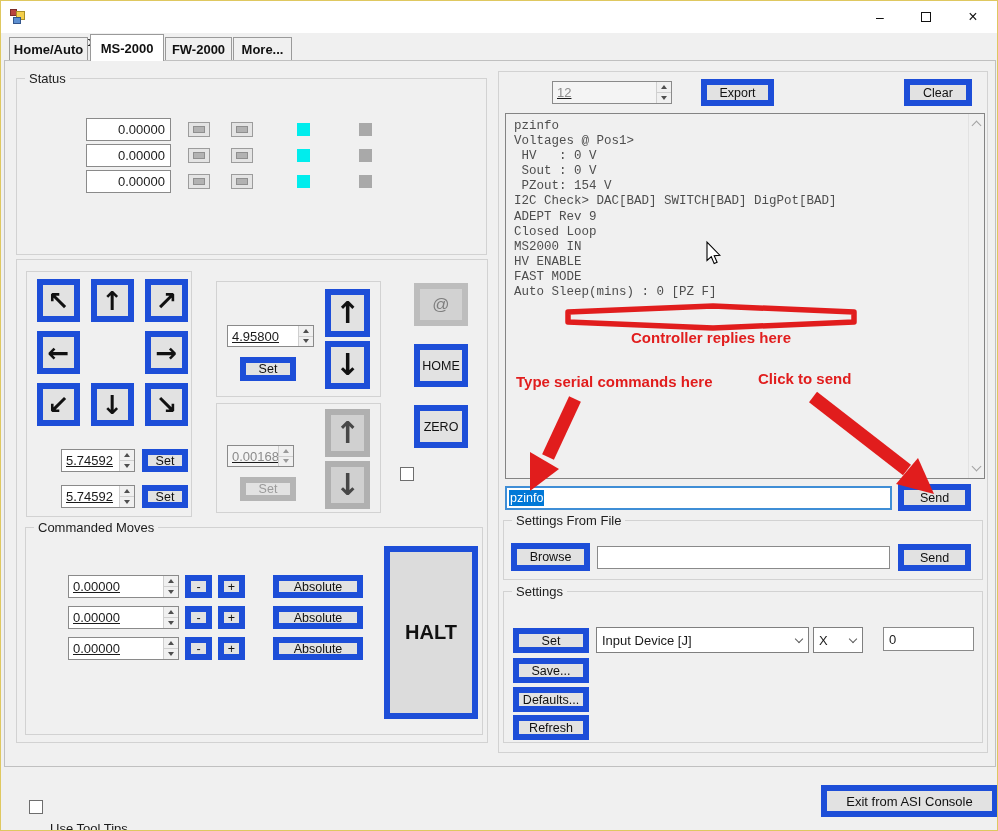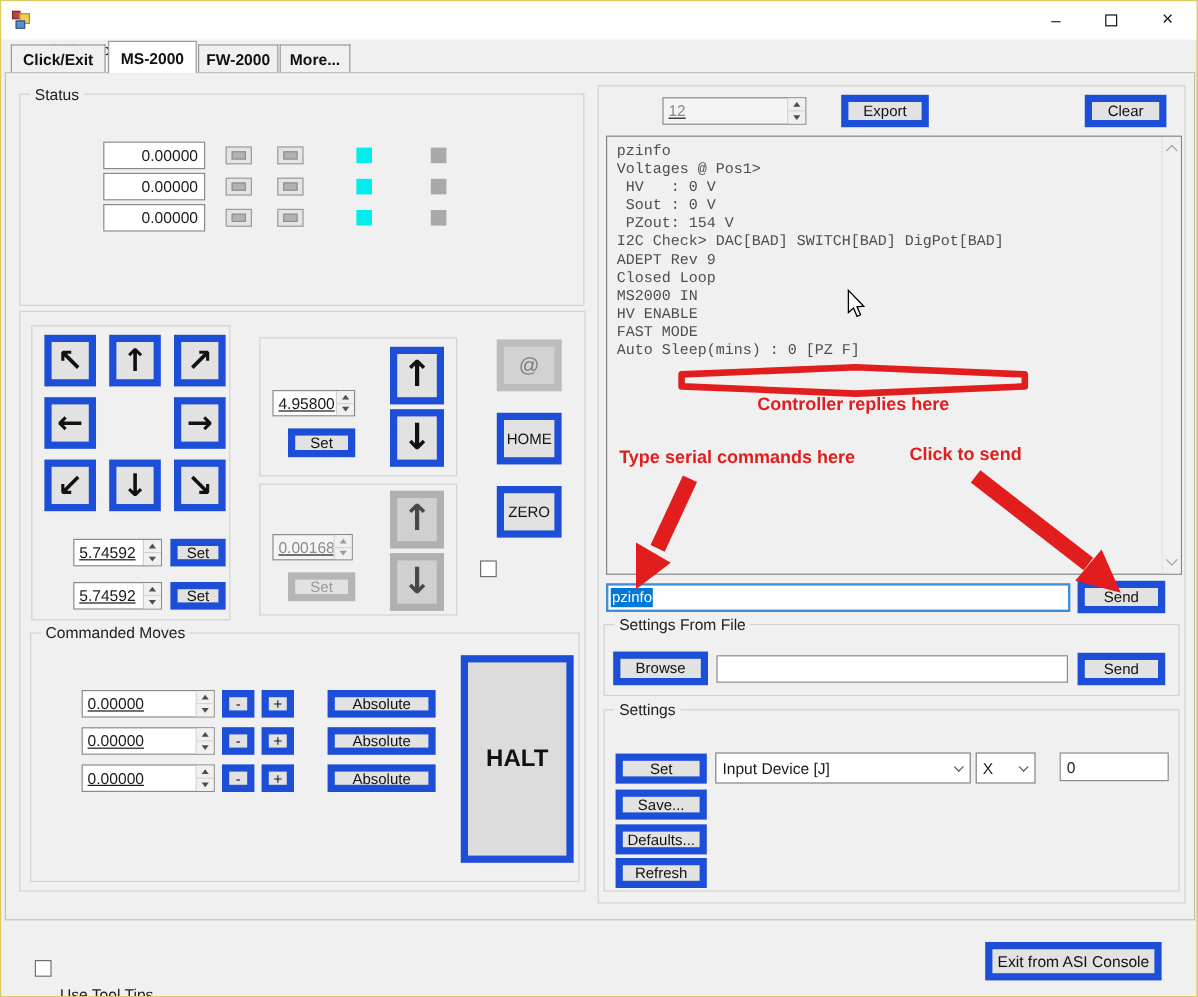--- a/index.html
+++ b/index.html
@@ -72,21 +72,21 @@
     </span>
     <span class="abs title-text">ASI Console 1.7.7</span>
     <div class="abs win-btn" style="left:856px;">–</div>
     <div class="abs win-btn" style="left:902px;">
       <span class="max-glyph"></span>
     </div>
     <div class="abs win-btn" style="left:948px;width:48px;font-size:16px;">×</div>
   </div>
 
   <div class="abs tabpage"></div>
-  <div class="abs tab" style="left:8px;width:79px;">Click/Exit</div>
+  <div class="abs tab" style="left:8px;width:79px;">Home/Auto</div>
   <div class="abs tab active" style="left:89px;width:74px;">MS-2000</div>
   <div class="abs tab" style="left:164px;width:67px;">FW-2000</div>
   <div class="abs tab" style="left:232px;width:59px;">More...</div>
 
   <div class="abs gb" style="left:15px;top:77px;width:471px;height:177px;">
     <span class="legend">Status</span>
   </div>
   <span class="abs lbl" style="left:40px;top:94px;">Position (mm)</span>
   <span class="abs lbl" style="left:198px;top:82px;">Limits</span>
   <span class="abs lbl" style="left:182px;top:101px;">Lower</span>
@@ -178,21 +178,21 @@
         <span class="spin-b">
           <i class="tri tri-down"></i>
         </span>
       </span>
   </div>
   <div class="abs btn" style="left:141px;top:484px;width:46px;height:23px;">Set</div>
 
   <div class="abs gb" style="left:215px;top:280px;width:165px;height:116px;"></div>
   <span class="abs lbl" style="left:226px;top:284px;font-size:17px;">Z</span>
   <span class="abs lbl" style="left:243px;top:306px;">Speed</span>
-  <div class="abs spinner" style="left:226px;top:324px;width:69px;height:22px;">
+  <div class="abs spinner" style="left:226px;top:324px;width:87px;height:22px;">
     <span class="spin-val">4.95800</span>
     <span class="spin-btns">
         <span class="spin-b">
           <i class="tri tri-up"></i>
         </span>
         <span class="spin-b">
           <i class="tri tri-down"></i>
         </span>
       </span>
   </div>
@@ -361,21 +361,21 @@
   </div>
   <span class="abs lbl" style="left:893px;top:609px;">Value</span>
   <div class="abs tb left" style="left:882px;top:626px;width:91px;height:24px;">0</div>
   <div class="abs btn" style="left:512px;top:657px;width:76px;height:25px;">Save...</div>
   <span class="abs lbl" style="left:608px;top:660px;">---------------</span>
   <div class="abs btn" style="left:512px;top:686px;width:76px;height:25px;">Defaults...</div>
   <div class="abs btn" style="left:512px;top:714px;width:76px;height:25px;">Refresh</div>
 
   <span class="abs checkbox" style="left:28px;top:799px;width:14px;height:14px;"></span>
   <span class="abs lbl" style="left:49px;top:820px;">Use Tool Tips</span>
-  <div class="abs btn" style="left:820px;top:784px;width:147px;height:32px;font-size:13px;">Exit from ASI Console</div>
+  <div class="abs btn" style="left:820px;top:784px;width:177px;height:32px;font-size:13px;">Exit from ASI Console</div>
 
   <svg class="abs overlay" viewBox="0 0 998 831">
 
     <polygon points="567,311 712,305 853,311 853,321 712,327 567,321" fill="none" stroke="#e11d1d" stroke-width="5.5" stroke-linejoin="round"></polygon>
 
     <g>
       <line x1="574" y1="398" x2="547" y2="456" stroke="#e11d1d" stroke-width="13"></line>
       <polygon points="529,490 529,451 558,468" fill="#e11d1d"></polygon>
     </g>
 

